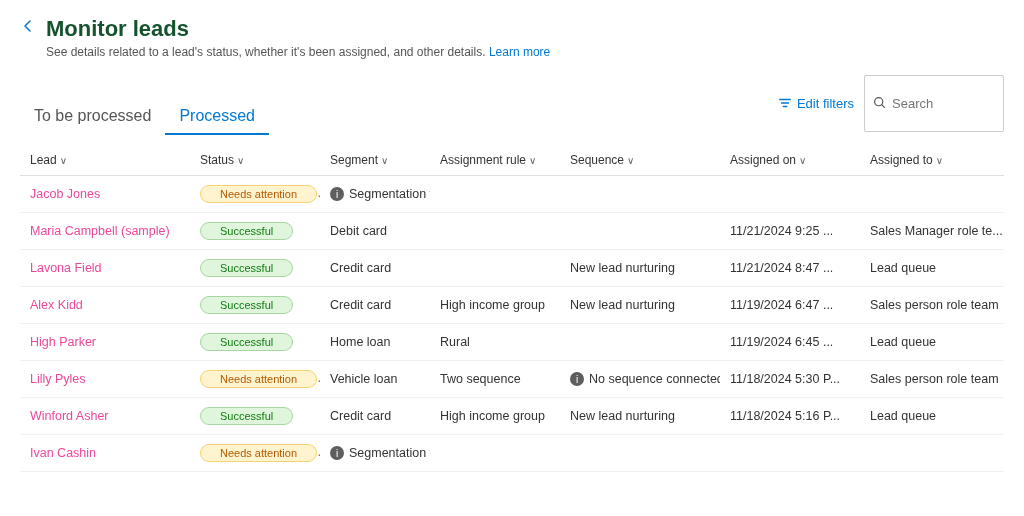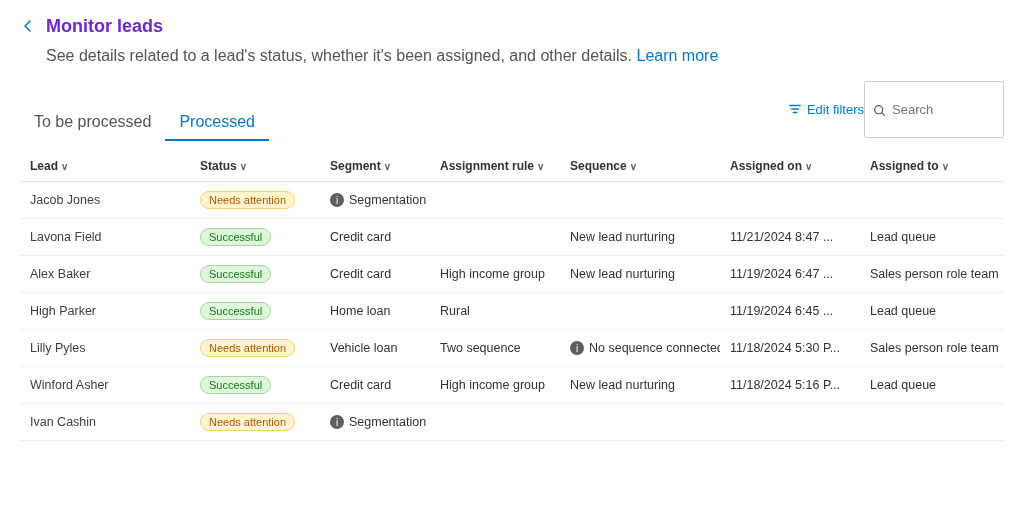--- a/index.html
+++ b/index.html
@@ -3,44 +3,44 @@
   <meta charset="utf-8">
   <style>
     * { box-sizing: border-box; margin: 0; padding: 0; }
     body { font-family: 'Segoe UI', Arial, sans-serif; font-size: 13px; color: #333; background: #fff; overflow: hidden; }
 
     .page { padding: 16px 20px; }
 
     .header { display: flex; align-items: flex-start; gap: 10px; margin-bottom: 8px; }
     .back-btn { display: flex; align-items: center; cursor: pointer; color: #0078d4; font-size: 14px; padding-top: 2px; }
     .back-btn svg { width: 16px; height: 16px; }
-    .header-text h1 { font-size: 18px; font-weight: 600; color: #6d28d9; }
-    .header-text p { font-size: 16px; color: #555; margin-top: 10px; }
+    .header-text h1 { font-size: 22px; font-weight: 600; color: #14532d; }
+    .header-text p { font-size: 12px; color: #555; margin-top: 3px; }
     .header-text a { color: #0078d4; text-decoration: none; }
 
     .toolbar { display: flex; align-items: center; justify-content: space-between; margin: 12px 0 0 0; }
     .tabs { display: flex; gap: 0; }
     .tab { padding: 8px 14px; cursor: pointer; font-size: 16px; color: #555; border-bottom: 2px solid transparent; margin-top: 28px; }
     .tab.active { color: #0078d4; border-bottom: 2px solid #0078d4; font-weight: 400; }
 
-    .toolbar-right { display: flex; align-items: center; gap: 0; }
+    .toolbar-right { display: flex; align-items: center; gap: 10px; }
     .edit-filters-btn { display: flex; align-items: center; gap: 5px; cursor: pointer; color: #0078d4; font-size: 13px; background: none; border: none; }
-    .search-box { display: flex; align-items: flex-end; border: 1px solid #ccc; border-radius: 2px; padding: 20px 8px; gap: 6px; width: 140px; background: #fff; }
+    .search-box { display: flex; align-items: flex-start; border: 1px solid #ccc; border-radius: 2px; padding: 20px 8px; gap: 6px; width: 140px; background: #fff; }
     .search-box input { border: none; outline: none; font-size: 13px; width: 100%; color: #333; }
     .search-box svg { color: #555; flex-shrink: 0; }
 
     .table-container { margin-top: 10px; overflow-x: auto; }
     table { width: 100%; border-collapse: collapse; table-layout: fixed; }
-    thead th { text-align: right; padding: 8px 10px; font-size: 12px; font-weight: 700; color: #333; border-bottom: 1px solid #e0e0e0; white-space: nowrap; cursor: pointer; user-select: none; }
+    thead th { text-align: right; padding: 8px 10px; font-size: 12px; font-weight: 400; color: #333; border-bottom: 1px solid #e0e0e0; white-space: nowrap; cursor: pointer; user-select: none; }
     thead th .col-header { display: flex; align-items: center; gap: 3px; }
     tbody tr { border-bottom: 1px solid #f0f0f0; }
     tbody td { padding: 9px 10px; font-size: 12.5px; vertical-align: middle; overflow: hidden; text-overflow: ellipsis; white-space: nowrap; }
-    .lead-link { color: #404040; text-decoration: none; cursor: pointer; }
-
-    .badge { display: inline-block; padding: 2px 8px; border-radius: 10px; font-size: 11px; font-weight: 500; }
+    .lead-link { color: #ec4899; text-decoration: none; cursor: pointer; }
+
+    .badge { display: inline-block; padding: 2px 19px; border-radius: 10px; font-size: 11px; font-weight: 500; }
     .badge-success { background: #dff6dd; color: #107c10; border: 1px solid #a8d5a2; }
     .badge-attention { background: #fff4ce; color: #b35900; border: 1px solid #f4d171; }
 
     .seg-failed { display: flex; align-items: center; gap: 5px; color: #333; }
     .info-icon { width: 14px; height: 14px; border-radius: 50%; background: #605e5c; color: white; font-size: 10px; display: inline-flex; align-items: center; justify-content: center; flex-shrink: 0; }
     .no-seq { display: flex; align-items: center; gap: 5px; color: #333; }
 
     
     .col-lead { width: 170px; }
     .col-status { width: 130px; }
@@ -150,30 +150,39 @@
                 <span class="info-icon">i</span>
                 <span>Segmentation failed</span>
               </div>
             </td>
             <td class="col-assignment"></td>
             <td class="col-sequence"></td>
             <td class="col-assigned-on"></td>
             <td class="col-assigned-to"></td>
           </tr>
           <tr>
+            <td class="col-lead"><a class="lead-link" href="#">Maria Campbell (sample)</a></td>
+            <td class="col-status"><span class="badge badge-success">Successful</span></td>
+            <td class="col-segment">Debit card</td>
+            <td class="col-assignment"></td>
+            <td class="col-sequence"></td>
+            <td class="col-assigned-on">11/21/2024 9:25 ...</td>
+            <td class="col-assigned-to">Sales Manager role te...</td>
+          </tr>
+          <tr>
             <td class="col-lead"><a class="lead-link" href="#">Lavona Field</a></td>
             <td class="col-status"><span class="badge badge-success">Successful</span></td>
             <td class="col-segment">Credit card</td>
             <td class="col-assignment"></td>
             <td class="col-sequence">New lead nurturing</td>
             <td class="col-assigned-on">11/21/2024 8:47 ...</td>
             <td class="col-assigned-to">Lead queue</td>
           </tr>
           <tr>
-            <td class="col-lead"><a class="lead-link" href="#">Alex Baker</a></td>
+            <td class="col-lead"><a class="lead-link" href="#">Alex Kidd</a></td>
             <td class="col-status"><span class="badge badge-success">Successful</span></td>
             <td class="col-segment">Credit card</td>
             <td class="col-assignment">High income group</td>
             <td class="col-sequence">New lead nurturing</td>
             <td class="col-assigned-on">11/19/2024 6:47 ...</td>
             <td class="col-assigned-to">Sales person role team</td>
           </tr>
           <tr>
             <td class="col-lead"><a class="lead-link" href="#">High Parker</a></td>
             <td class="col-status"><span class="badge badge-success">Successful</span></td>

